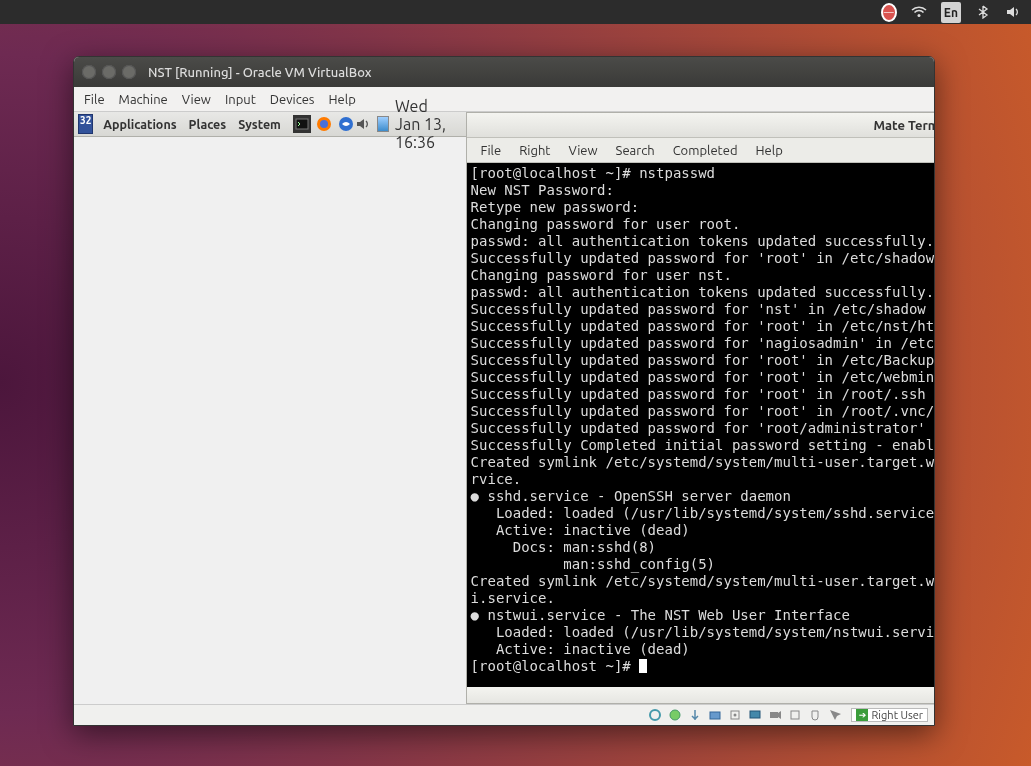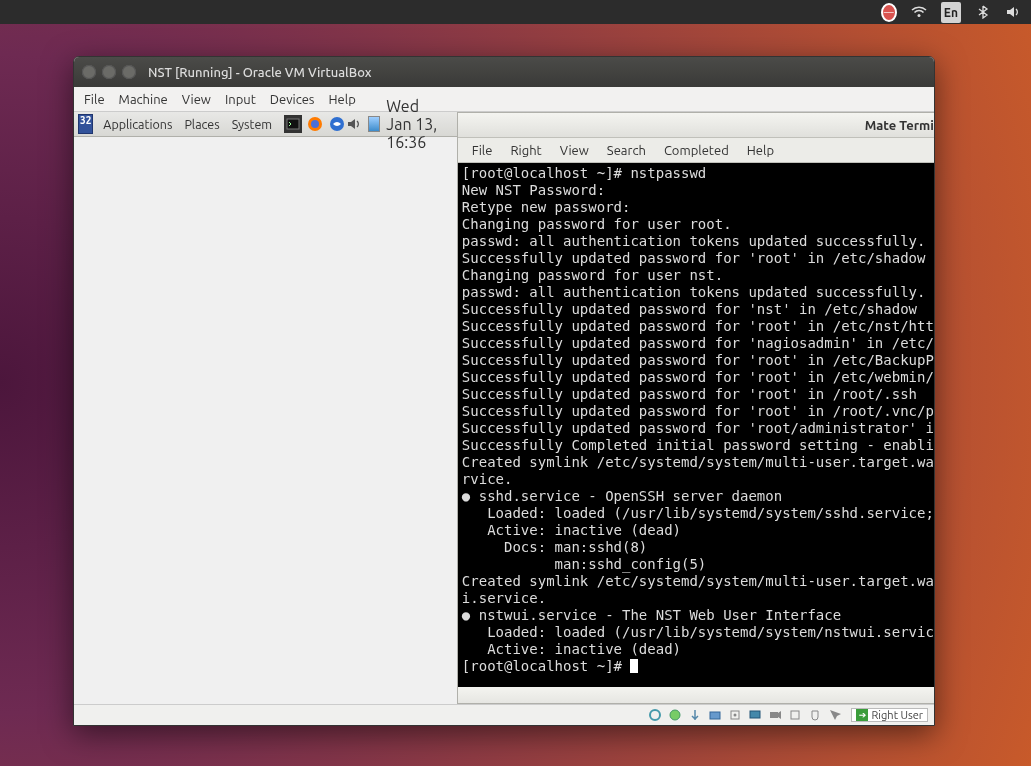--- a/index.html
+++ b/index.html
@@ -106,21 +106,21 @@
     color: #fff;
     font-weight: 700;
     font-size: 10px;
     width: 18px;
     height: 18px;
     display:flex; align-items:flex-start; justify-content:flex-start;
     padding:0 1px;
     margin-right:4px;
     border:1px solid #20356e;
   }
-  .guest-panel .menu-item { padding: 0 6px; }
+  .guest-panel .menu-item { padding: 0 6px; font-weight: bold; }
   .guest-panel .panel-icons { display:flex; gap:4px; margin-left:6px; }
   .guest-panel .panel-icons .pi { width:18px; height:18px; background:#333; display:flex; align-items:center; justify-content:center; font-size:11px; }
   .guest-panel .spacer { flex: 1; }
   .guest-panel .clock { font-size: 16px; color:#333; padding-right:6px; }
   .guest-panel .sound-icon { width:18px; height:18px; display:flex; align-items:center; justify-content:center;}
   .guest-panel .screen-thumb {
     width:22px; height:14px; background:linear-gradient(#9fcfff,#3d8ccc);
     border:1px solid #888; margin:0 6px;
   }
 

